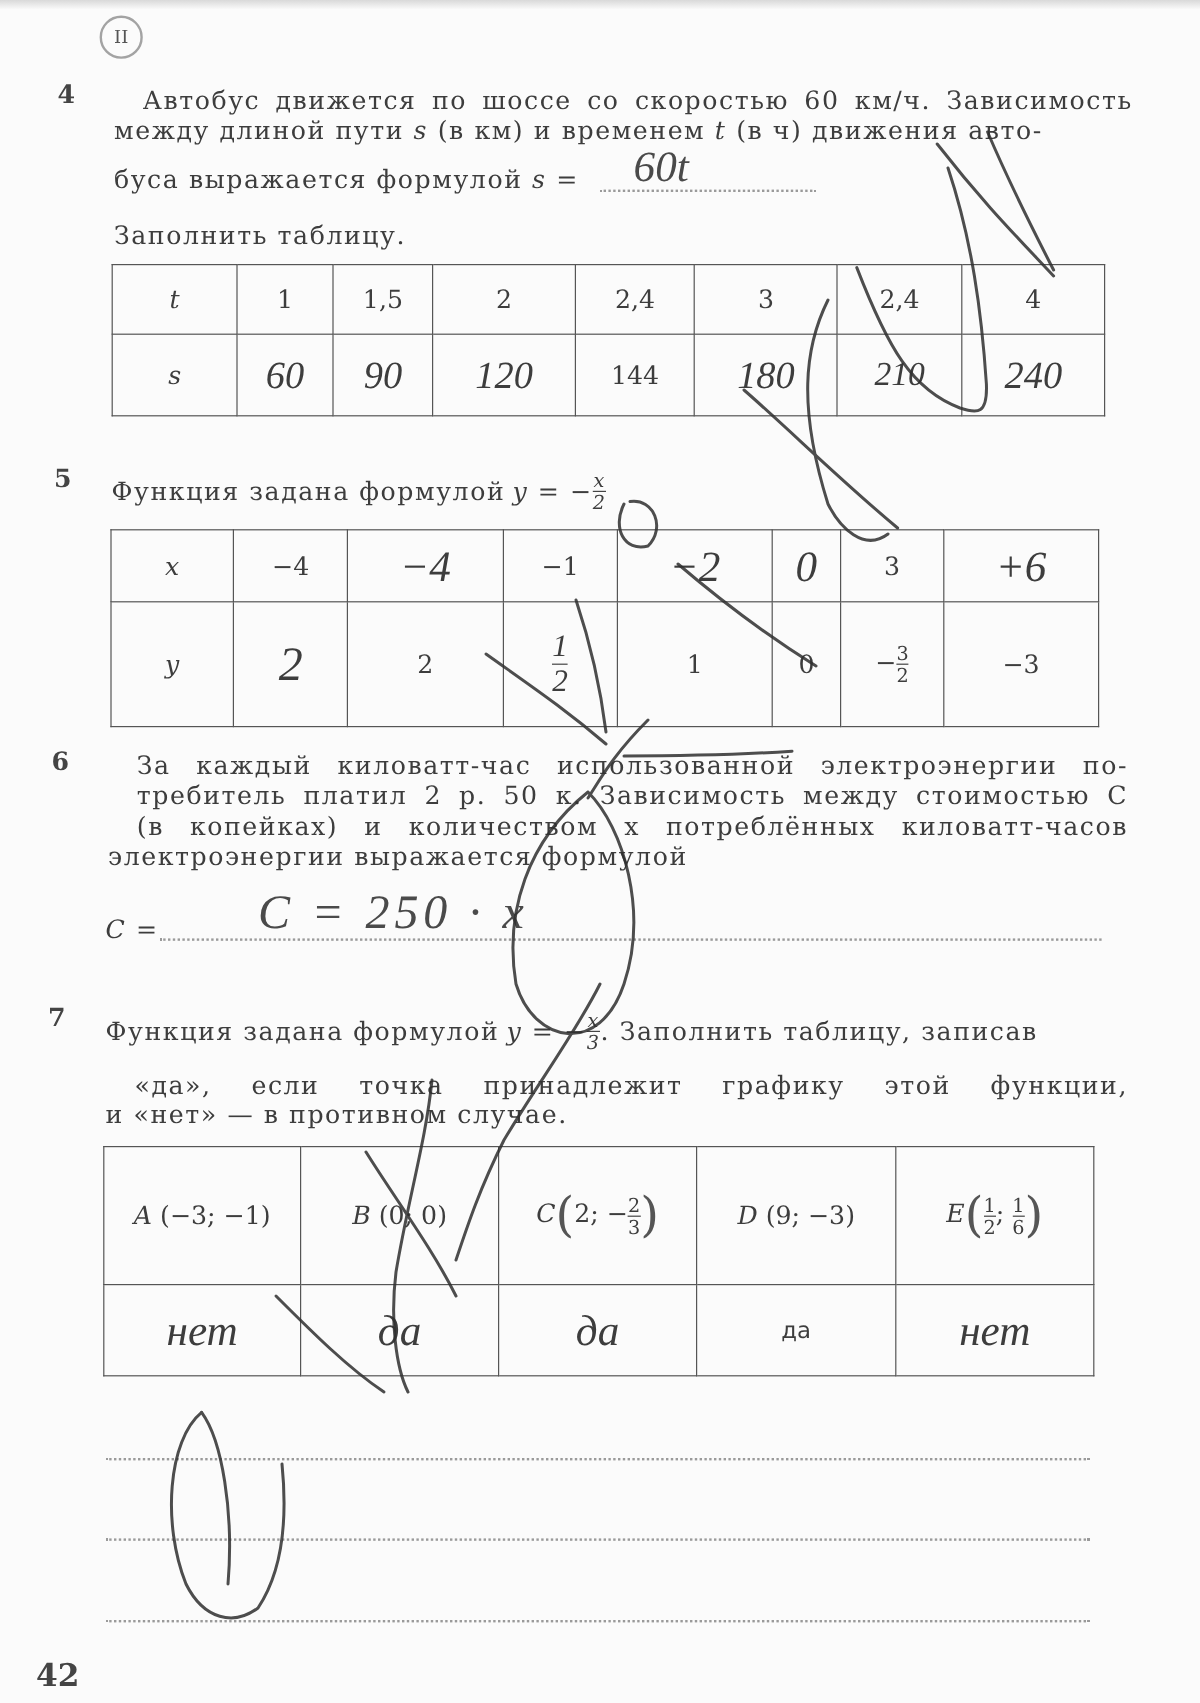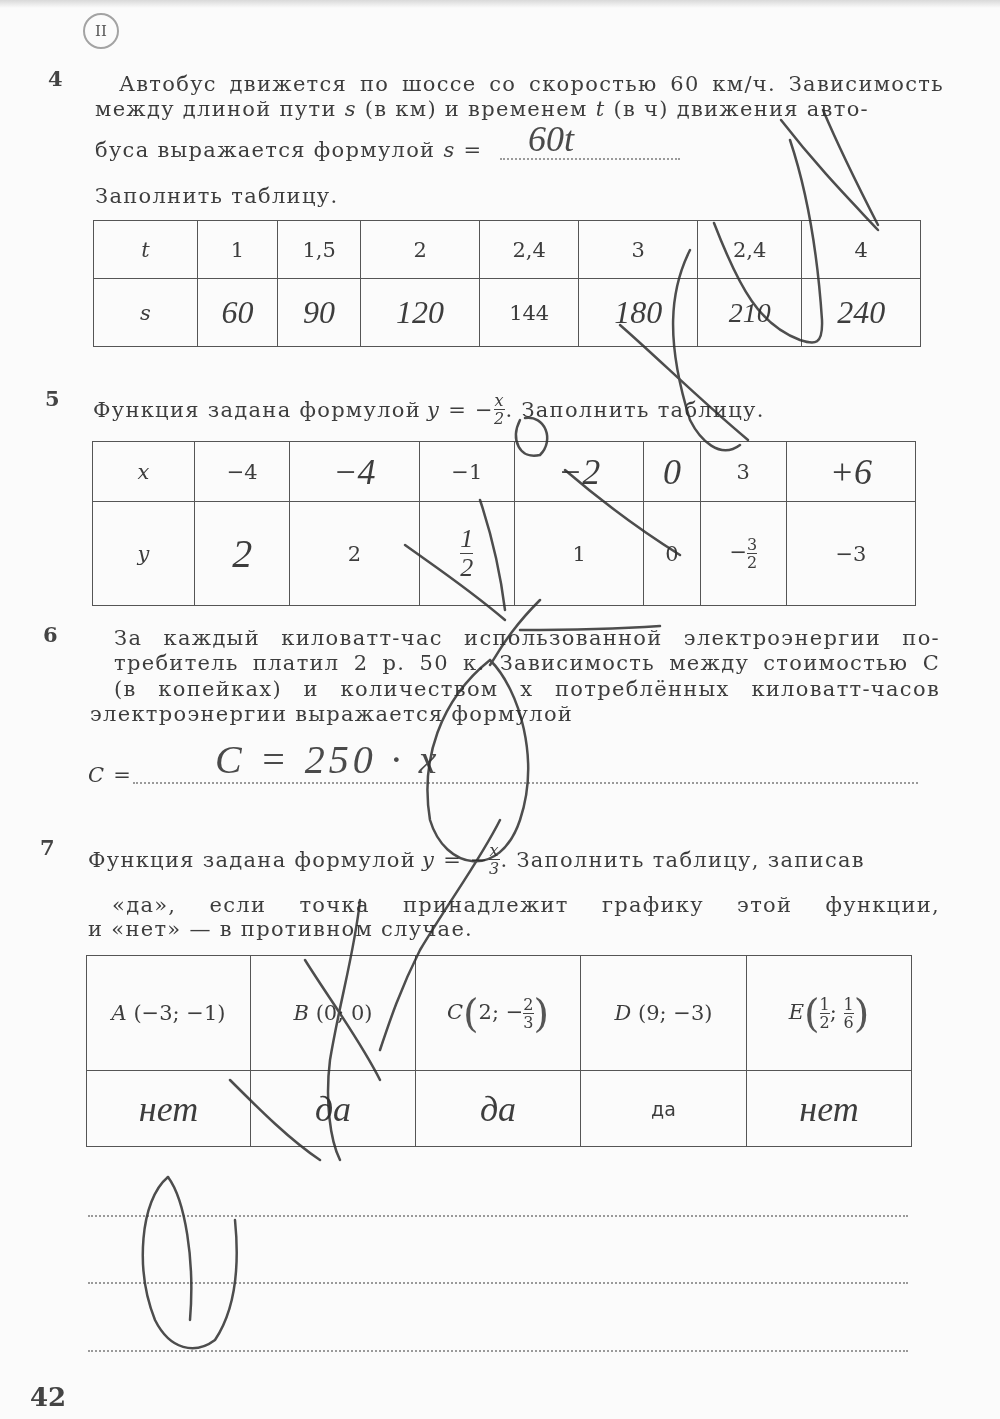--- a/index.html
+++ b/index.html
@@ -71,21 +71,20 @@
 
 <div class="abs num" style="left:45px;top:386px;">5</div>
 <div class="abs txt" style="left:93px;top:392px;display:flex;align-items:center;">
   <span>Функция задана формулой </span>
   <span class="it" style="margin-left:6px;">y = −</span>
   <span class="frac it">
       <span>x</span>
       <span class="bar"></span>
       <span>2</span>
     </span>
-  <span>. Заполнить таблицу.</span>
 </div>
 
 <table class="grid" style="left:92px;top:441px;width:824px;height:164px;">
   <tbody>
       <tr style="height:60px;">
     <td class="it" style="width:101px;">x</td>
     <td>−4</td>
     <td class="hand" style="font-size:36px;">−4</td>
     <td>−1</td>
     <td class="hand" style="font-size:36px;">−2</td>

